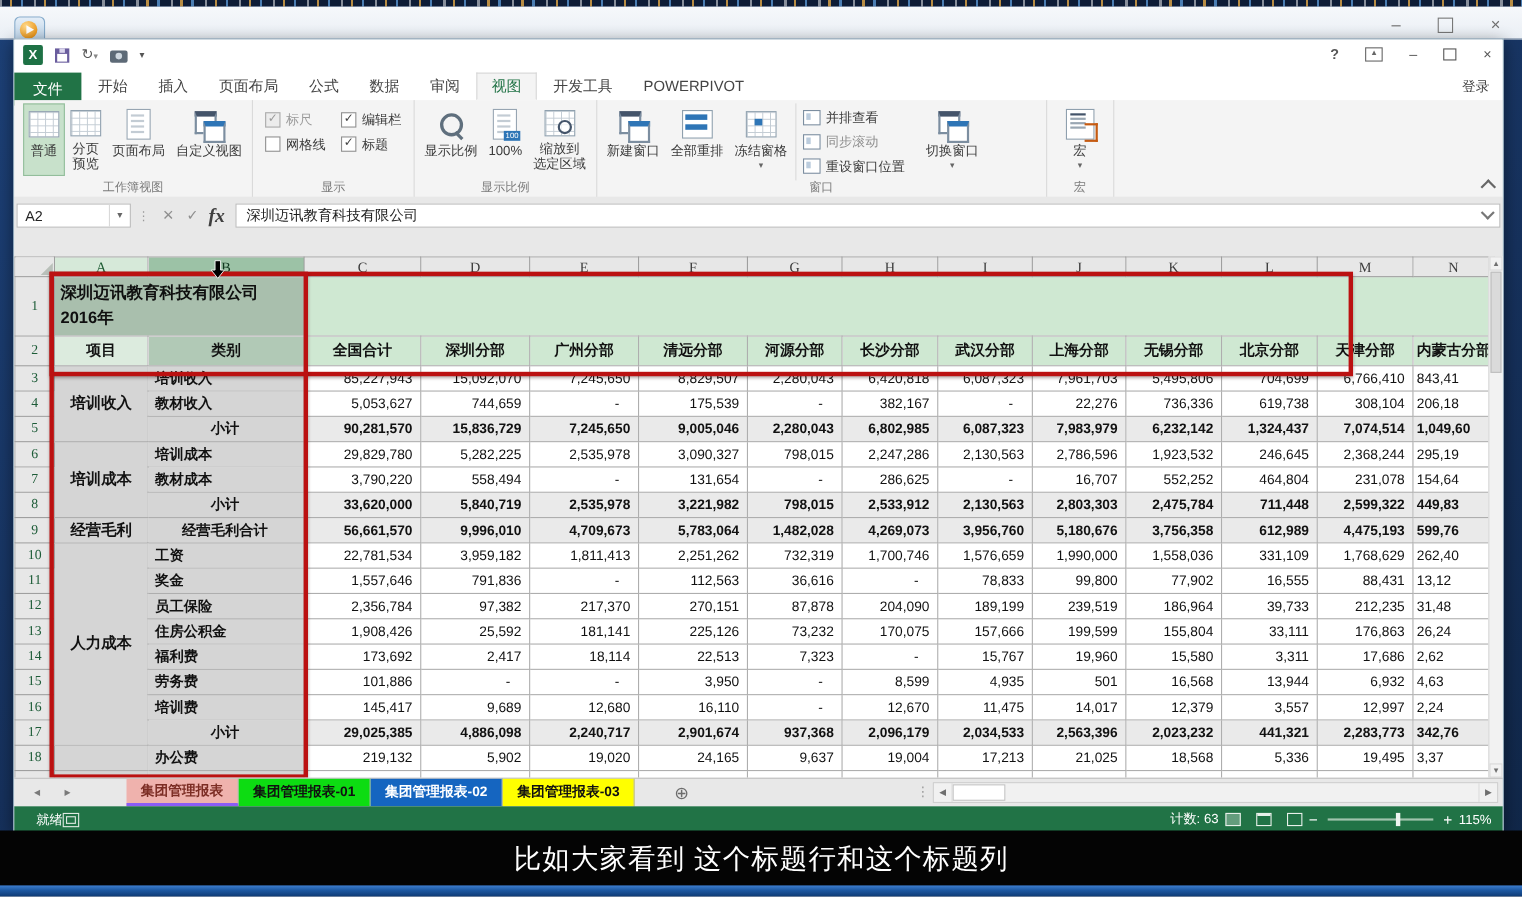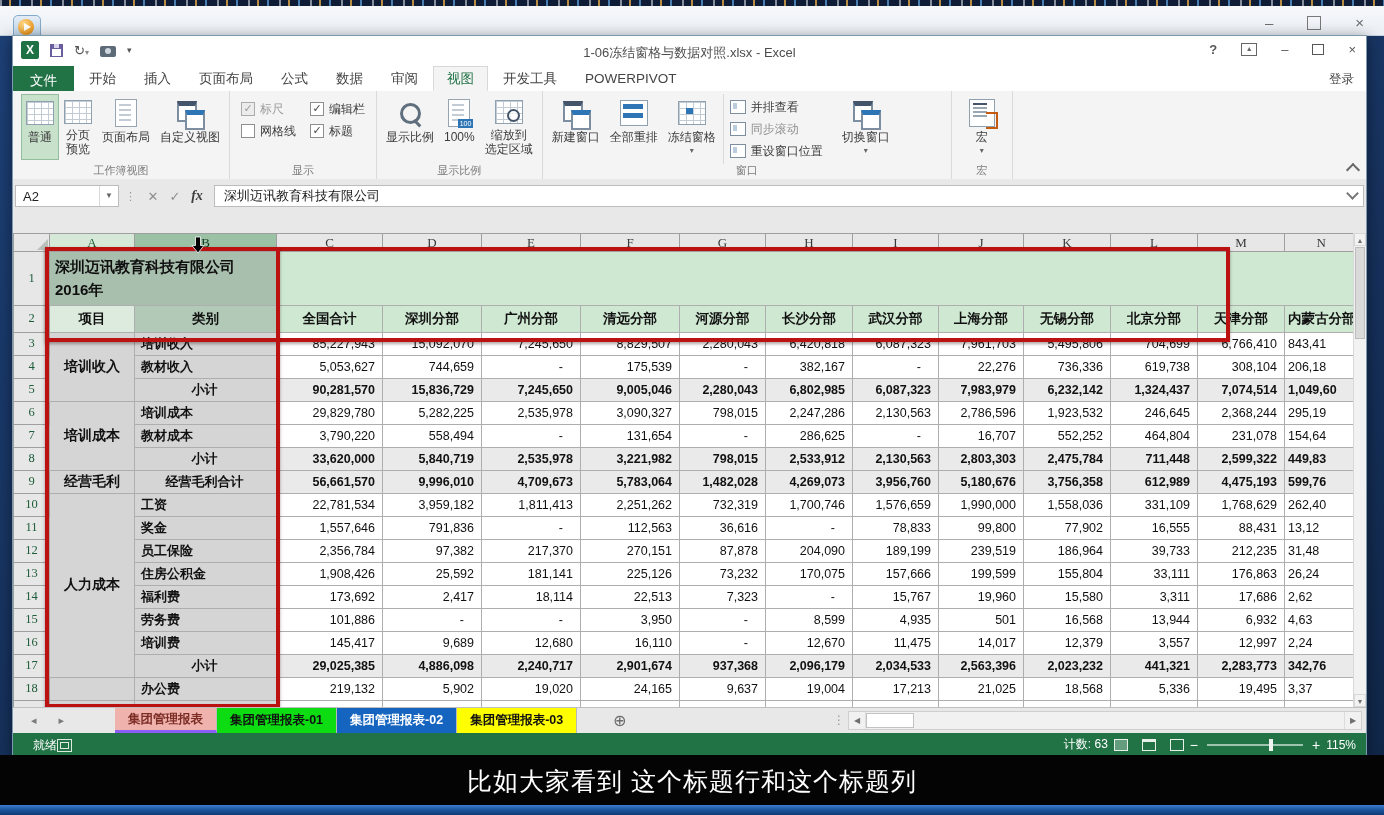--- a/index.html
+++ b/index.html
@@ -94,21 +94,21 @@
   .chev-up{width:8px;height:8px;border-left:2px solid #666;border-top:2px solid #666;transform:rotate(45deg);margin-top:4px}
   .rib-collapse{position:absolute;right:8px;bottom:4px}
 
   
   .fzone{left:0;top:143px;width:100%;height:54px;background:#e8e8e8;border-bottom:1px solid #c9c9c9}
   .frow{position:absolute;left:2px;top:5px;right:2px;height:24px;display:flex;align-items:center}
   .namebox{width:104px;height:22px;background:#fff;border:1px solid #bcbcbc;display:flex;align-items:center;font-size:13px;color:#222;padding-left:7px;box-sizing:border-box}
   .nb-dd{margin-left:auto;border-left:1px solid #d9d9d9;width:18px;text-align:center;font-size:8px;color:#666;align-self:stretch;line-height:20px}
   .fdots{font-size:11px;color:#9a9a9a;padding:0 6px}
   .fbtn{width:22px;text-align:center;color:#8f8f8f;font-size:13px}
-  .fbtn.fx{font-family:"Liberation Serif",serif;font-style:italic;font-weight:bold;color:#3f3f3f;font-size:14px}
+  .fbtn.fx{font-family:"Liberation Serif",serif;font-style:italic;font-weight:bold;color:#3f3f3f;font-size:18px}
   .fx-input{flex:1;height:22px;background:#fff;border:1px solid #bcbcbc;margin-left:6px;display:flex;align-items:center;font-size:13px;color:#1a1a1a;padding-left:9px;box-sizing:border-box}
   .fx-exp{margin-left:auto;width:22px;text-align:center}
   .chev-dn{display:inline-block;width:7px;height:7px;border-left:2px solid #777;border-bottom:2px solid #777;transform:rotate(-45deg);margin-bottom:3px}
 
   
   .grid-area{left:0;top:197px;width:1353px;height:474px;overflow:hidden;background:#fff}
   table.sheet{border-collapse:collapse;table-layout:fixed;font-size:12.5px;color:#111}
   .sheet th,.sheet td{border:1px solid #aeaeae;padding:0 2px;overflow:hidden;white-space:nowrap;font-weight:normal;box-sizing:border-box}
   .sheet .ch{background:#e7e7e7;border-color:#9f9f9f;font-family:"Liberation Serif","DejaVu Serif",serif;font-size:13px;color:#3a3a3a;height:18px}
   .sheet .cha{background:#d6e9d9;color:#1d5c33}
@@ -186,21 +186,20 @@
 <div class="abs excel">
 
   <div class="abs xl-titlebar">
     <div class="abs qat">
       <span class="xl-logo">X</span>
       <span class="i-save"></span>
       <span class="i-redo">↻<span style="font-size:8px;color:#888">▾</span></span>
       <span class="i-cam"></span>
       <span class="qat-dd">▾</span>
     </div>
-    <div class="abs xl-title">1-06冻结窗格与数据对照.xlsx - Excel</div>
     <div class="abs xl-ctrls">
       <span style="font-weight:bold">?</span>
       <span class="i-ribopt">▲</span>
       <span>–</span>
       <span class="i-restore"></span>
       <span>×</span>
     </div>
   </div>
 
   <div class="abs tabrow">

